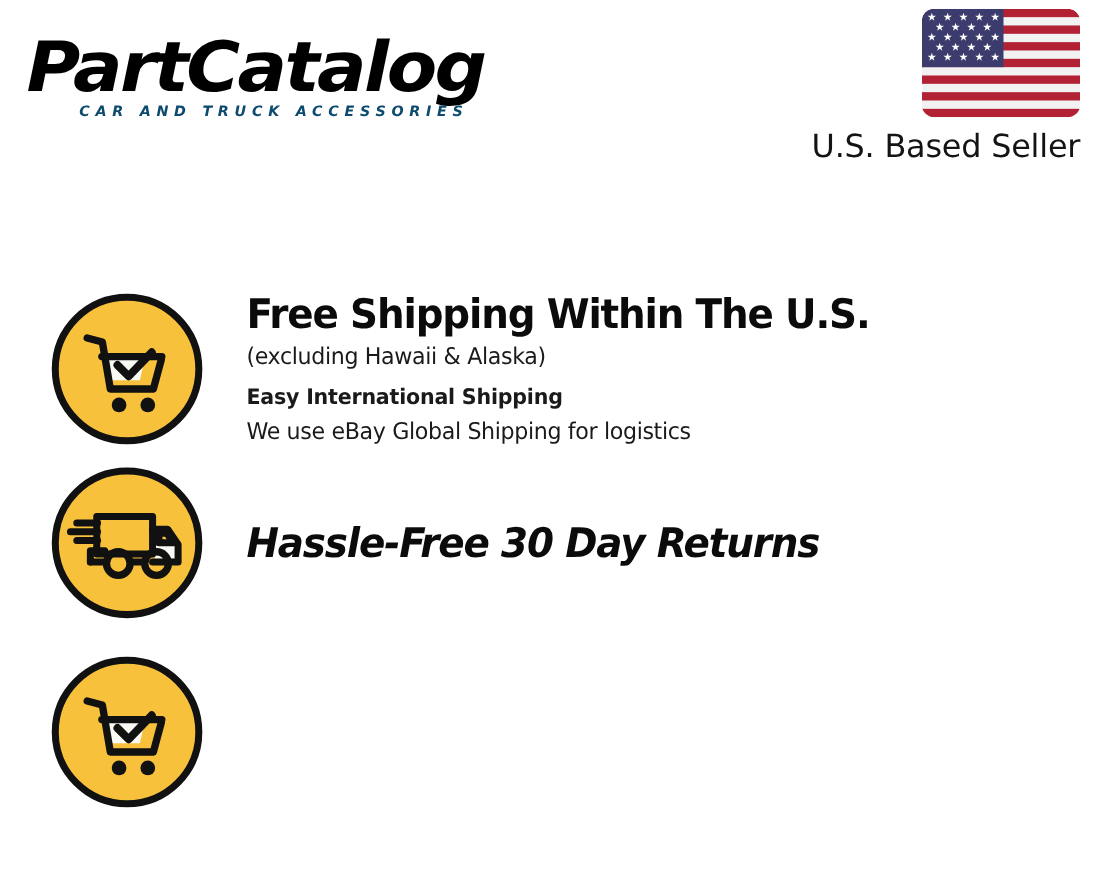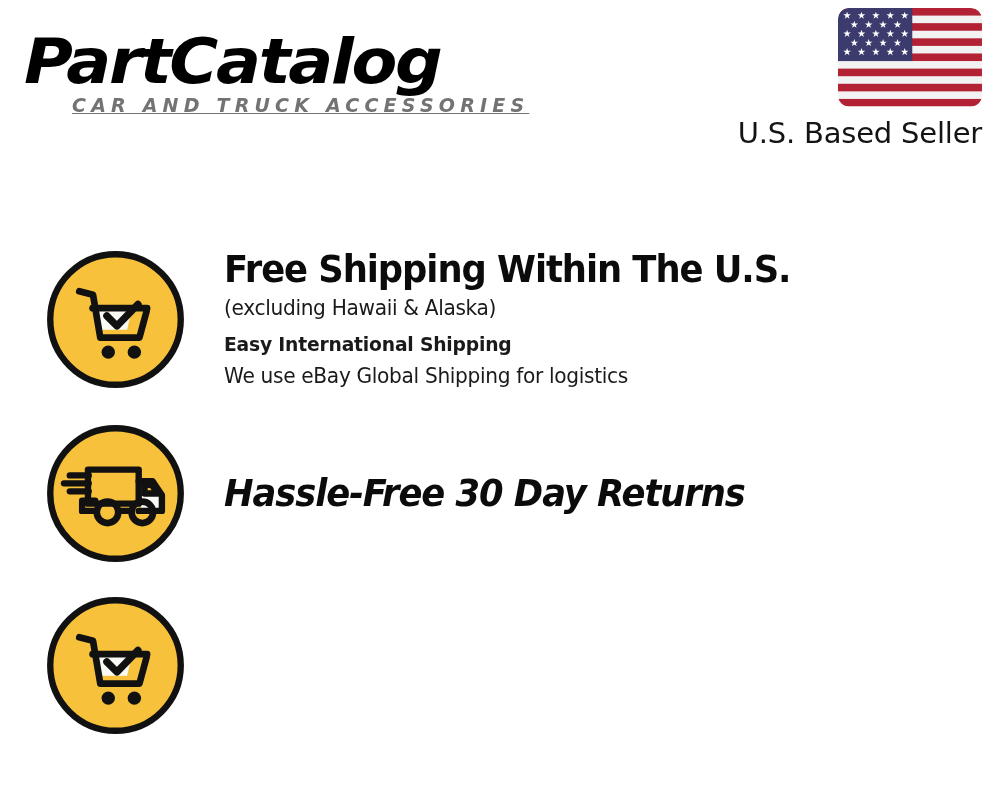--- a/index.html
+++ b/index.html
@@ -45,25 +45,24 @@
     transform-origin: left top;
     white-space: nowrap;
   }
   #brand-tagline {
     position: absolute;
     left: 48px;
     top: 66px;
     font-family: "DejaVu Sans", sans-serif;
     font-weight: 700;
     font-style: italic;
-    font-size: 19px;
+    font-size: 13px;
     letter-spacing: 5.2px;
-    color: #737373;
-    white-space: nowrap;
-    text-decoration: underline;
+    color: #0c4a6e;
+    white-space: nowrap;
   }
 
   
   #seller-badge {
     position: absolute;
     right: 14px;
     top: 8px;
     width: 270px;
     text-align: right;
   }
@@ -93,21 +92,21 @@
     left: 0;
     width: 1000px;
   }
   .feature-row {
     position: absolute;
     left: 0;
     width: 1000px;
     display: flex;
     align-items: center;
   }
-  #feature-row-0 { top: 32px;  height: 145px; }
+  #feature-row-0 { top: 48px;  height: 145px; }
   #feature-row-1 { top: 206px; height: 145px; font-style: italic; }
   #feature-row-2 { top: 378px; height: 145px; }
 
   .feature-icon {
     flex: 0 0 auto;
     margin-left: 43px;
     width: 145px;
     height: 145px;
     position: relative;
   }

